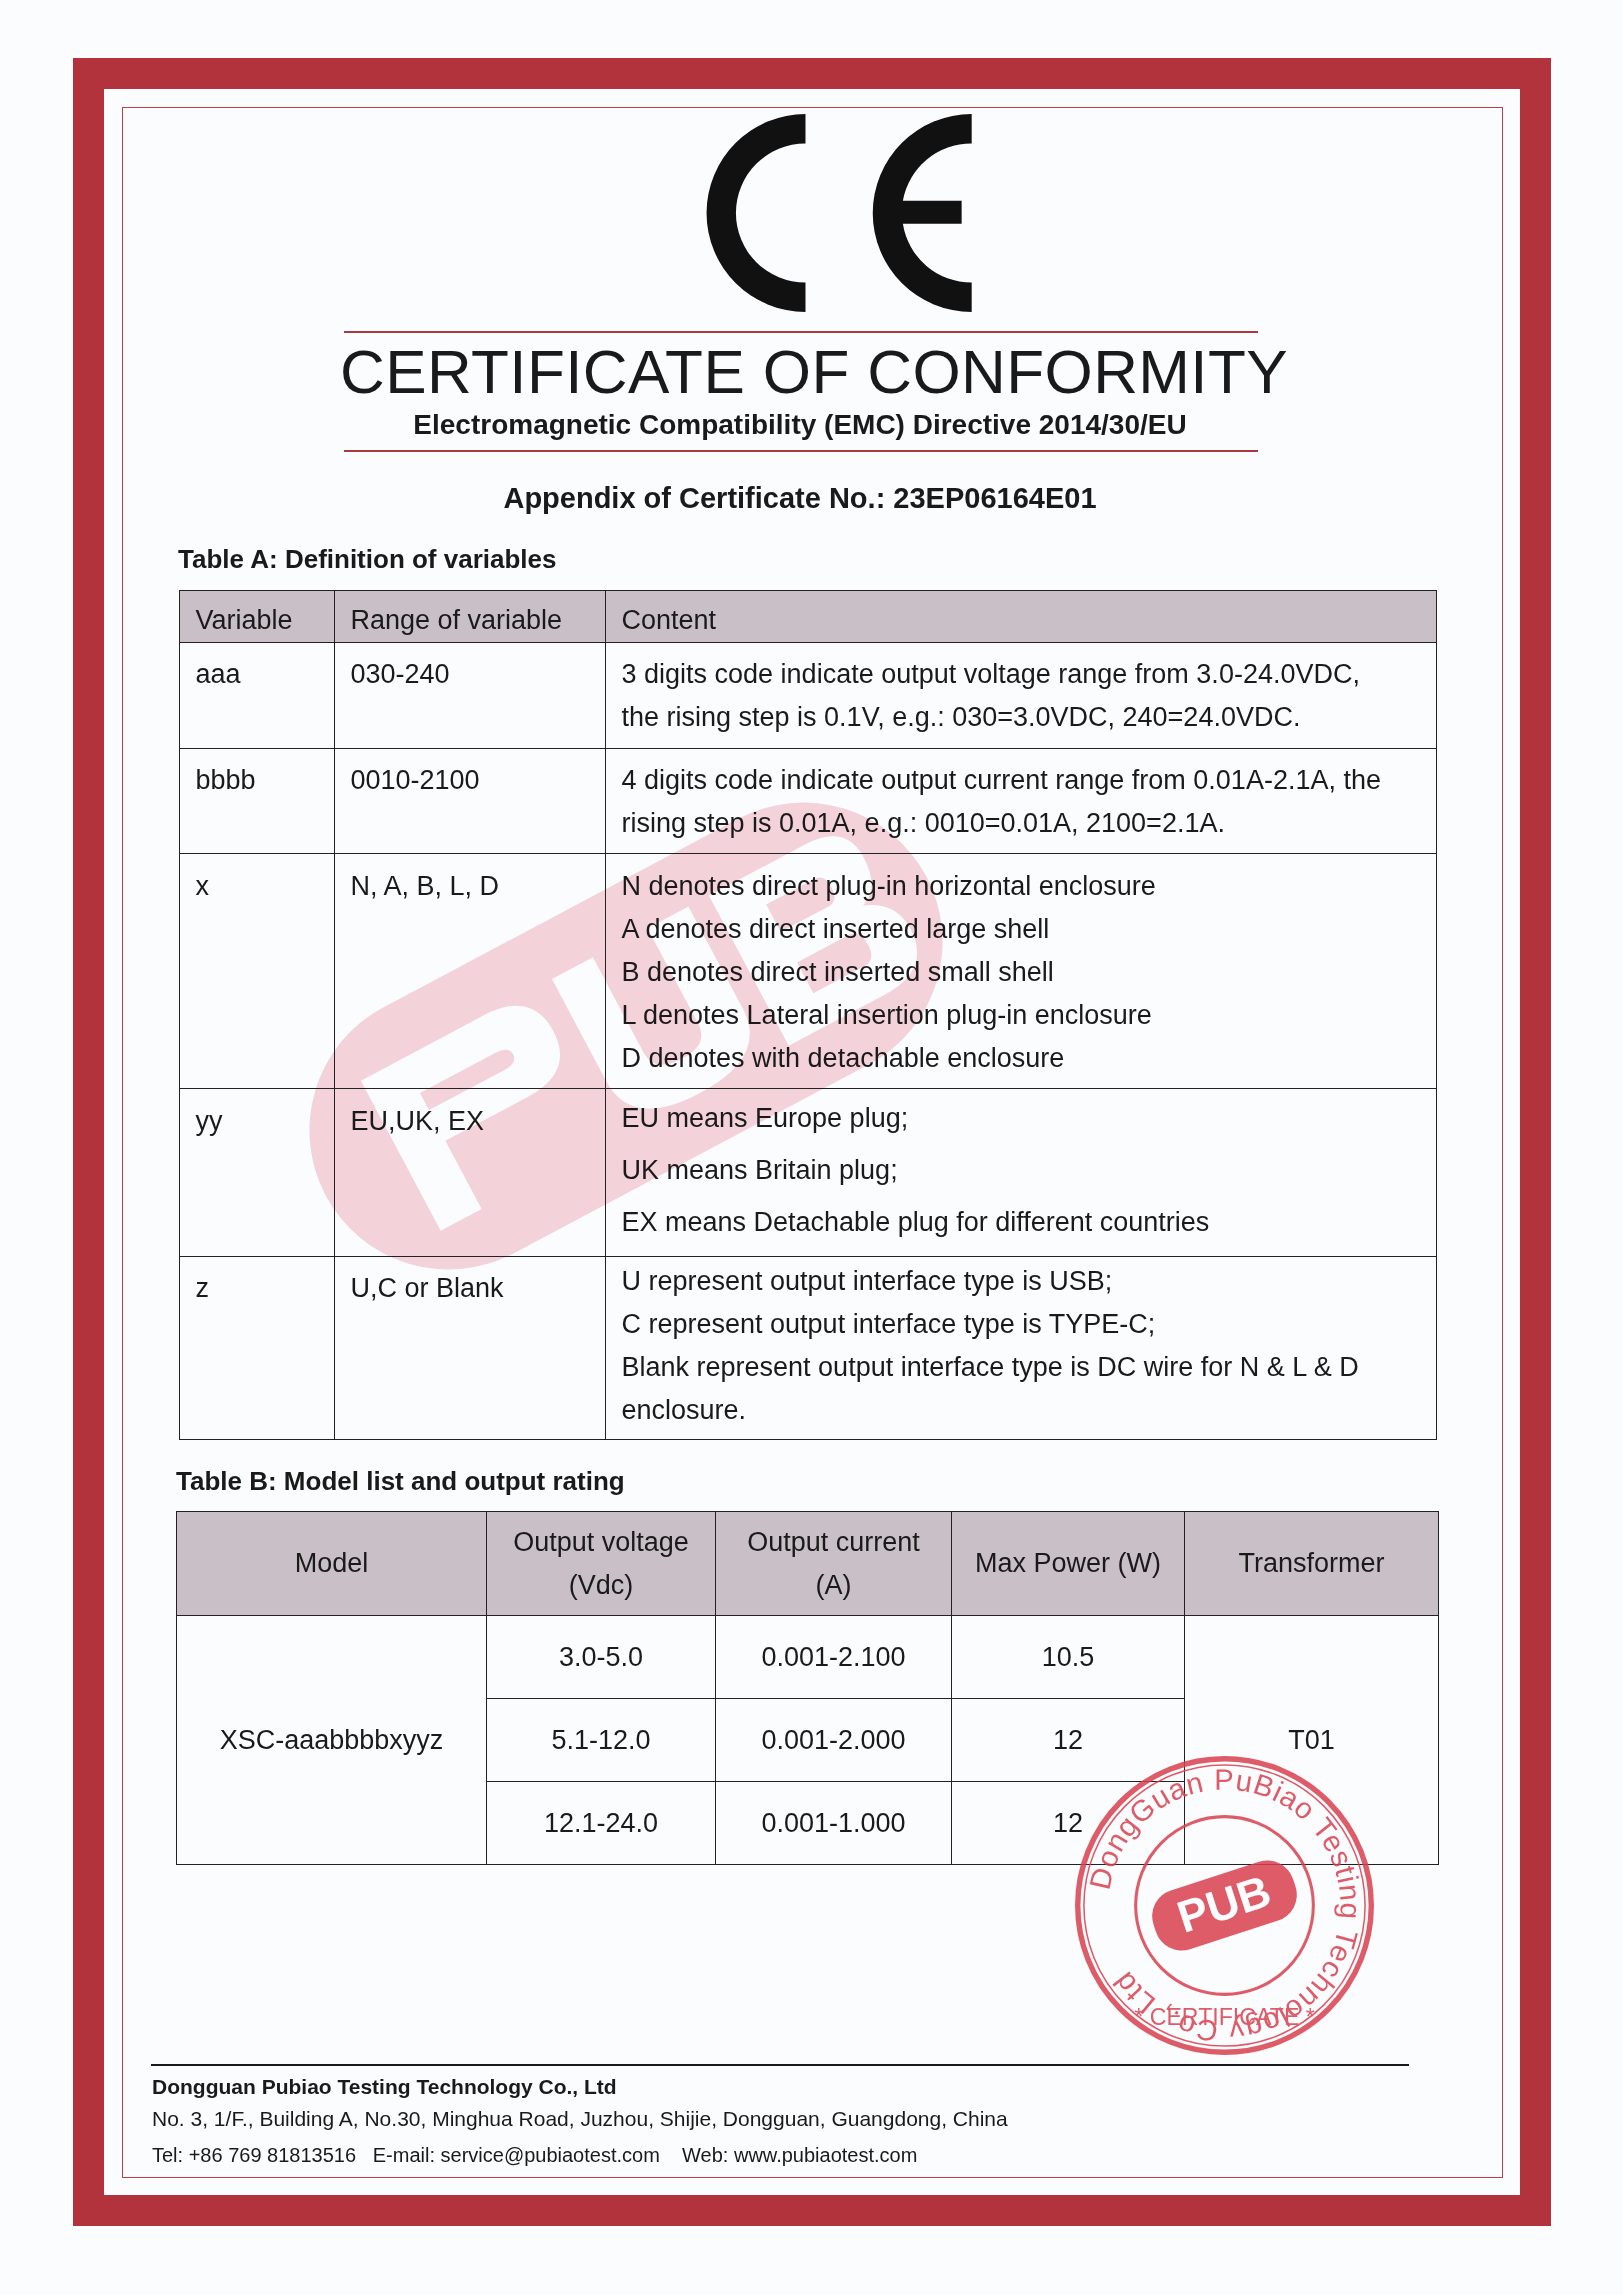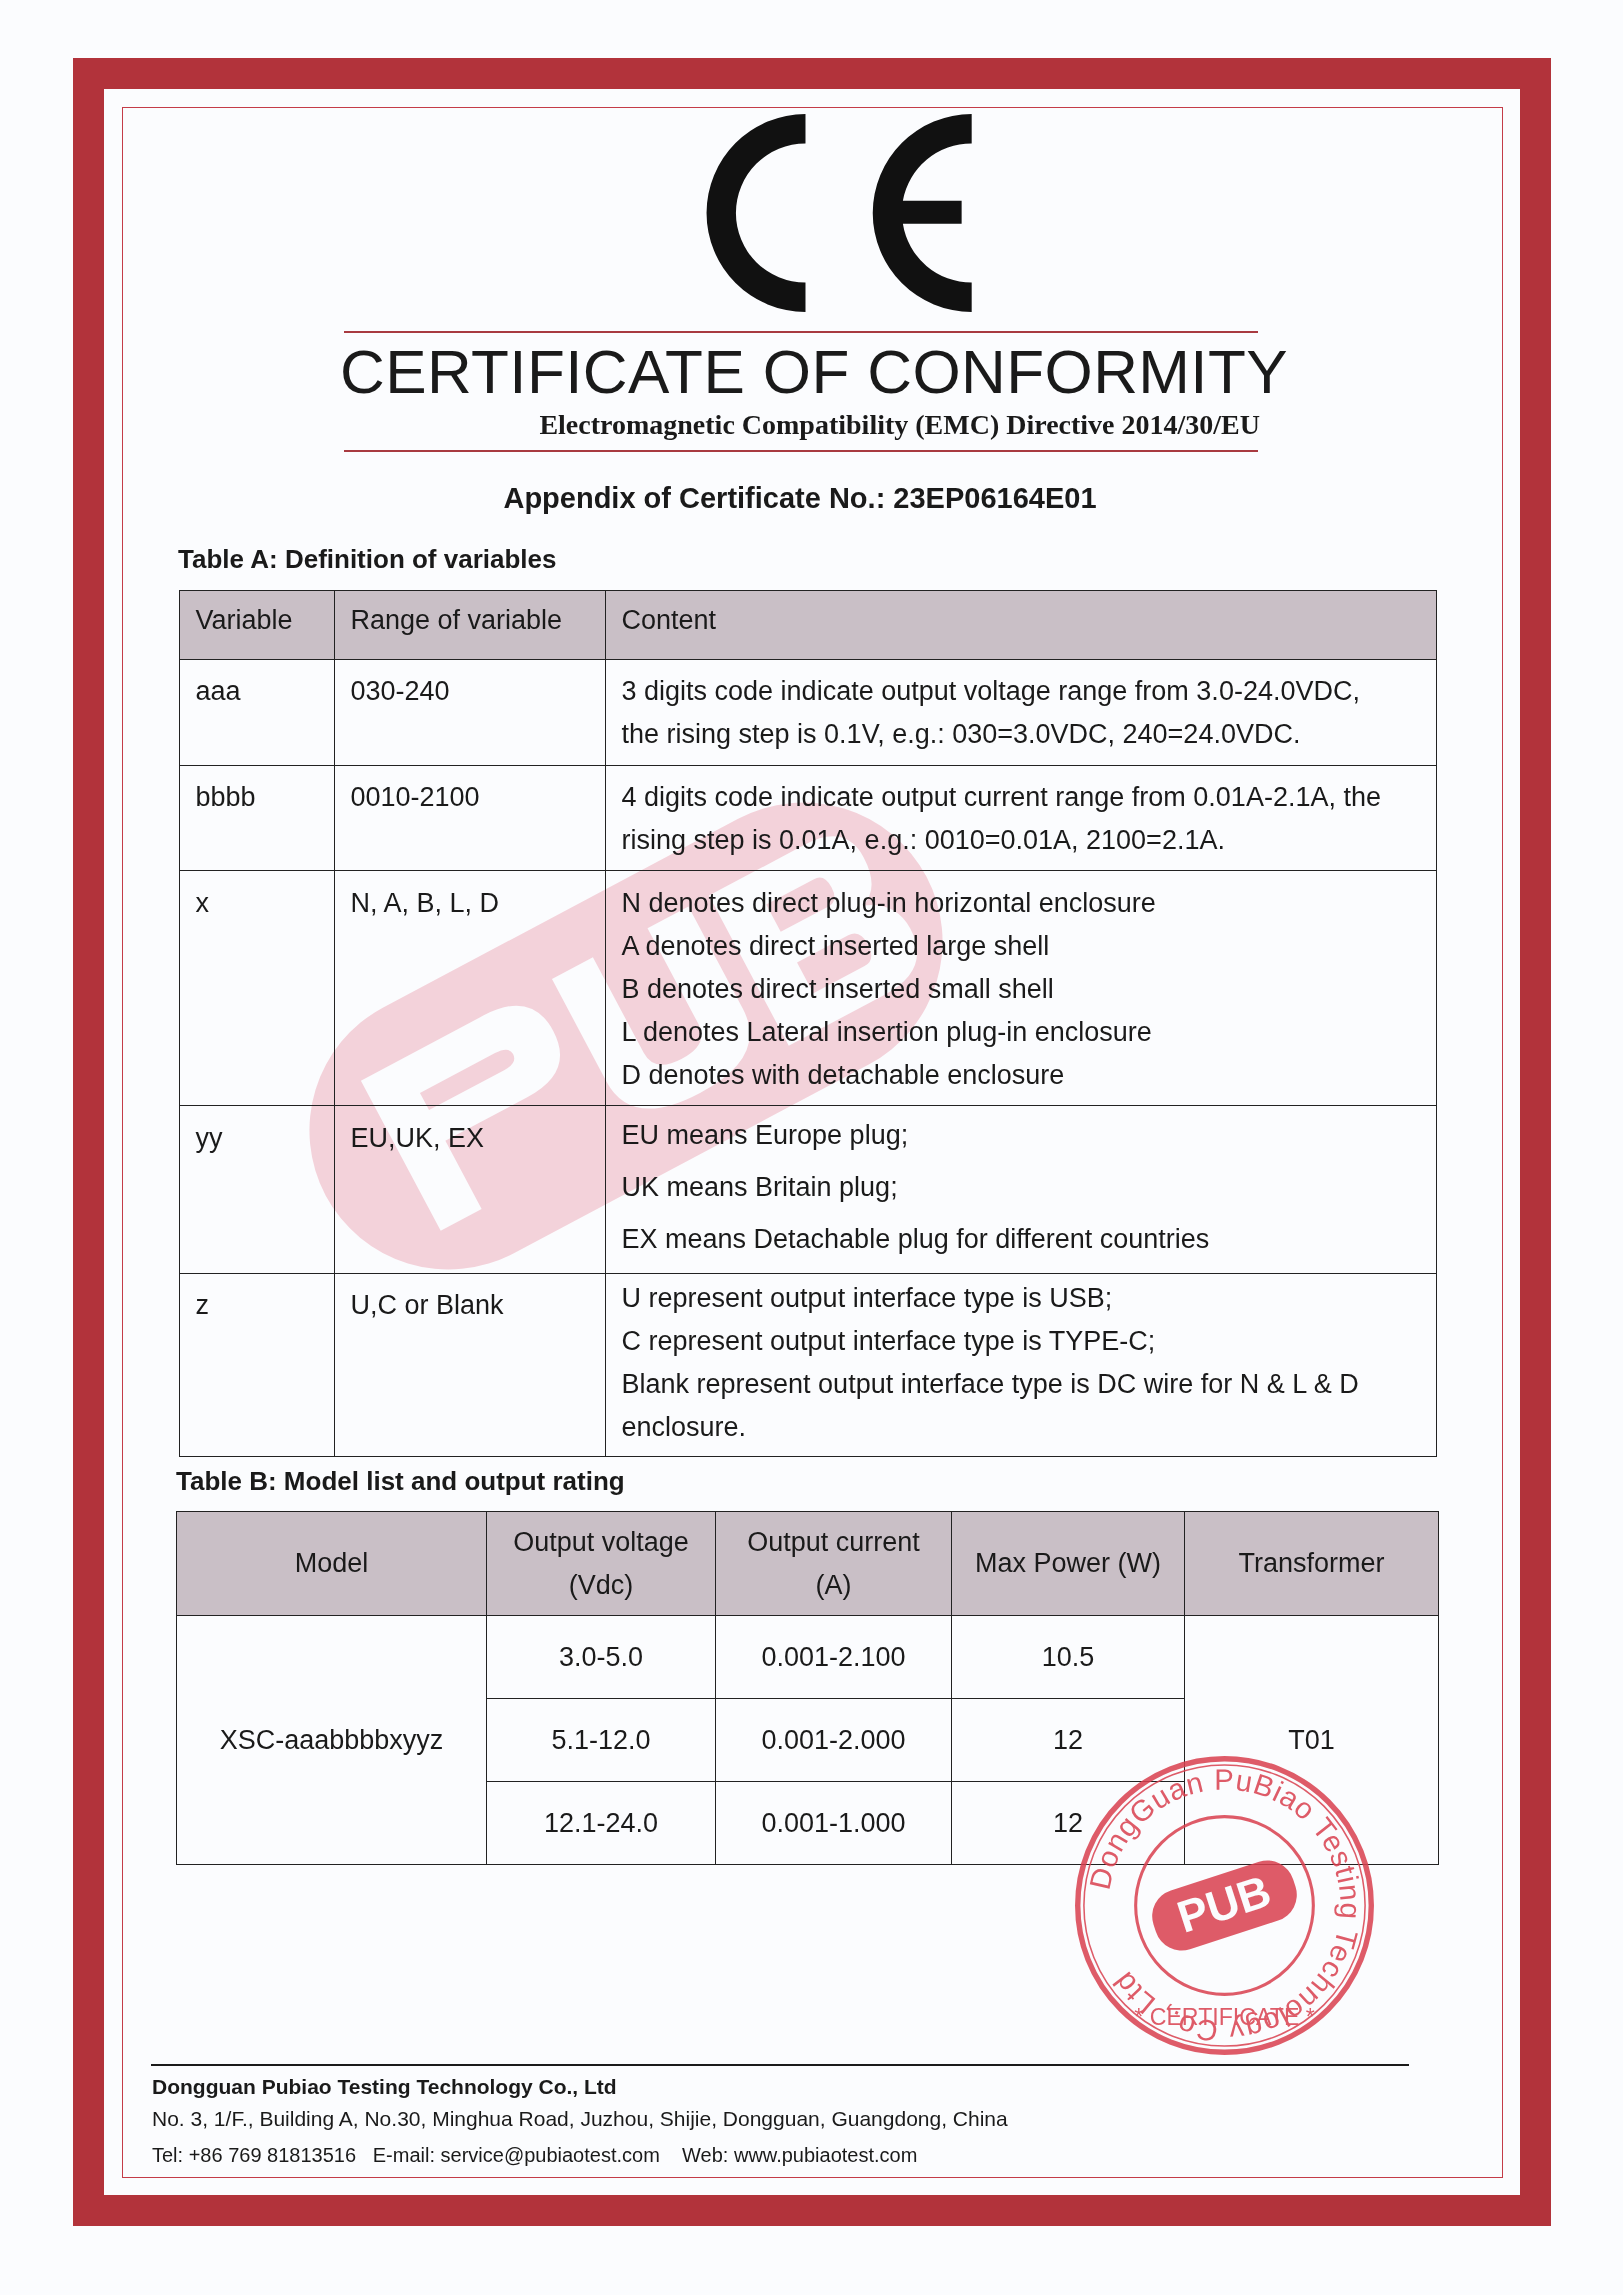--- a/index.html
+++ b/index.html
@@ -21,40 +21,40 @@
     }
     
     .ce-mark { left: 705px; top: 114px; width: 269px; height: 198px; }
     .rule-red { height: 2.3px; background: #a83a40; left: 344px; width: 914px; }
     .title {
       left: 340px; top: 337px; width: 920px; text-align: center;
       font-weight: normal; font-size: 62px; letter-spacing: 0.4px; line-height: 70px;
       white-space: nowrap;
     }
     .subtitle {
-      left: 340px; top: 408px; width: 920px; text-align: right;
-      font-weight: bold; font-size: 28px; line-height: 34px; white-space: nowrap; font-family: Liberation Serif, serif;
+      left: 340px; top: 408px; width: 920px; text-align: center;
+      font-weight: bold; font-size: 28px; line-height: 34px; white-space: nowrap;
     }
     .appendix {
       left: 340px; top: 481px; width: 920px; text-align: center;
       font-weight: bold; font-size: 29px; line-height: 34px; white-space: nowrap;
     }
     .table-caption {
       font-weight: bold; font-size: 26px; line-height: 31px; white-space: nowrap;
     }
     
     .watermark { left: 255px; top: 719px; width: 742px; height: 634px; opacity: 0.28; pointer-events: none; }
     
     table { border-collapse: collapse; position: absolute; }
     .tbl-a { left: 179px; top: 590px; width: 1258px; }
     .tbl-a td, .tbl-a th {
       border: 1.9px solid #222; vertical-align: top; text-align: left;
       font-size: 27px; font-weight: normal; padding: 10.8px 15.5px 7.7px 15.5px; line-height: 43px;
     }
-    .tbl-a th { background: #c9bfc6; height: 43px; padding-top: 7.7px; padding-bottom: 17px; }
+    .tbl-a th { background: #c9bfc6; height: 43px; padding-top: 7.7px; padding-bottom: 0; }
     .tbl-a .line { display: block; }
     .tbl-a .lines-tight .line { line-height: 43px; }
     .tbl-a .lines-yy .line { line-height: 52px; }
     
     .tbl-b { left: 176px; top: 1511px; width: 1263px; }
     .tbl-b td, .tbl-b th {
       border: 1.9px solid #222; text-align: center; vertical-align: middle;
       font-size: 27px; font-weight: normal; line-height: 43px;
     }
     .tbl-b th { background: #c9bfc6; height: 101px; }

